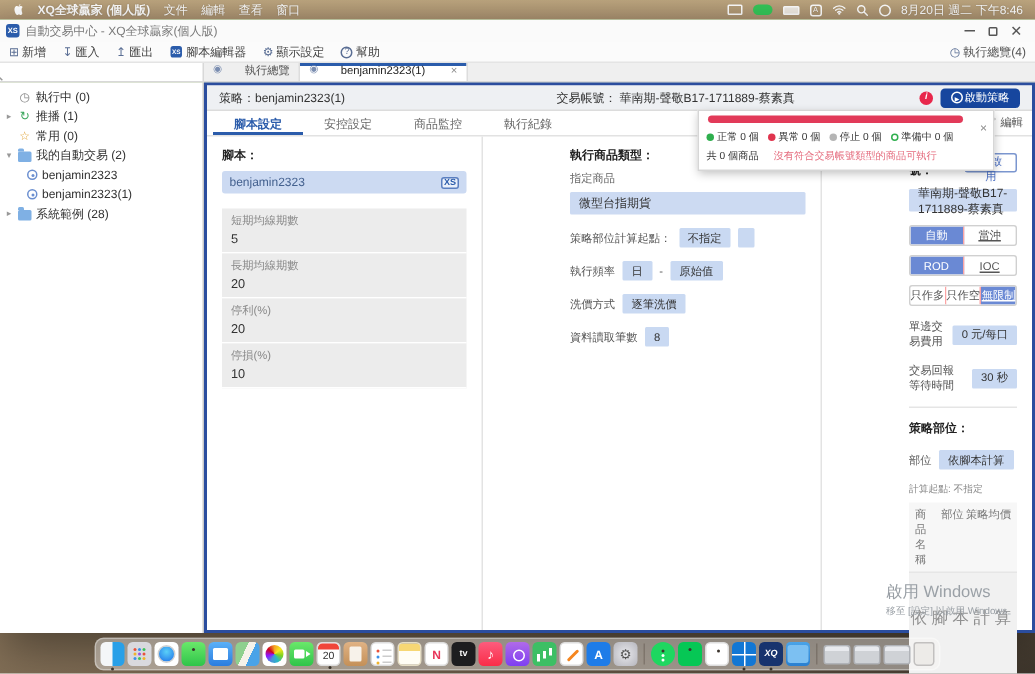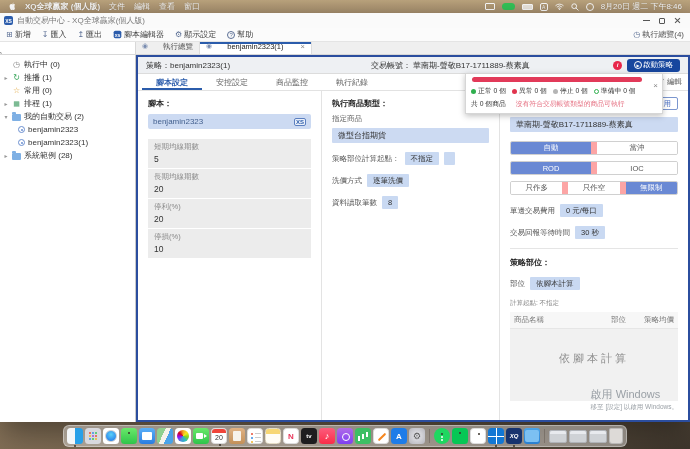--- a/index.html
+++ b/index.html
@@ -70,43 +70,43 @@
     display:flex;align-items:center;justify-content:center;font-weight:bold;}
   .btn-start{background:#17469e;color:#fff;border:none;border-radius:3px;font-size:7.5px;height:13px;
     display:flex;align-items:center;gap:1px;padding:0 7px;font-family:inherit;}
   .play-c{width:8px;height:8px;border:1px solid #fff;border-radius:50%;display:flex;align-items:center;
     justify-content:center;font-size:4px;color:#fff;}
   .main-tabs{height:17px;display:flex;align-items:center;padding:0 4px;border-bottom:1px solid #e2e2e2;
     font-size:8px;color:#666;flex:none;}
   .mtab{padding:0 14px;height:100%;display:flex;align-items:center;}
   .mtab.active{color:#2b5cab;font-weight:bold;box-shadow:inset 0 -2px 0 #2b5cab;}
   .edit-btn{margin-left:auto;display:flex;align-items:center;gap:2px;color:#555;font-size:7.5px;padding-right:2px;}
-  .main-body{flex:1;display:flex;min-height:0;}
+  .main-body{flex:1;display:flex;min-height:0;gap:48px;}
   .col1{width:184px;padding:5px 10px;border-right:1px solid #e3e3e3;}
   .col2{width:178px;padding:5px 10px;border-right:1px solid #e3e3e3;}
   .col3{flex:1;padding:5px 10px 5px 10px;position:relative;min-width:0;}
   .sec-label{font-size:8px;font-weight:bold;color:#222;margin:2px 0 5px;}
   .script-field{height:15px;background:#ccdaf2;display:flex;align-items:center;padding:0 5px;font-size:8px;
     color:#44618f;border-radius:2px;margin-bottom:10px;}
   .xs-badge{margin-left:auto;color:#2b5cab;font-weight:bold;font-size:6px;border:1px solid #5b7fc0;
     padding:0 1px;border-radius:2px;background:#eaf0fa;}
   .param{background:#ececec;padding:3px 6px 4px;border-bottom:1px solid #fff;}
   .param .pn{font-size:7.5px;color:#888;}
   .param .pv{font-size:8.5px;color:#333;margin-top:2px;}
   .sub-label{font-size:7.5px;color:#666;margin:0 0 4px;}
   .product-bar{height:15px;background:#ccdaf2;display:flex;align-items:center;padding:0 6px;font-size:8px;
     color:#333;margin-bottom:9px;border-radius:1px;}
   .chip{display:inline-flex;align-items:center;justify-content:center;background:#c9d9f2;color:#333;
     font-size:7.5px;height:13px;padding:0 6px;border-radius:1px;flex:none;}
   .chip.mini{width:11px;padding:0;}
   .frow{display:flex;align-items:center;gap:5px;margin:9px 0;font-size:7.5px;color:#555;}
   .toggle{display:flex;border:1px solid #d0d0d0;border-radius:2px;overflow:hidden;margin-bottom:6px;height:14px;background:#fff;}
   .tg-opt{flex:1;display:flex;align-items:center;justify-content:center;font-size:7.5px;color:#555;
-    background:#fff;border-right:6px solid #fca5a5;}
-  .tg-opt:last-child{border-right:0;}
+    background:#fff;border-right:1px solid #fca5a5;}
+  .tg-opt:last-child{border-right:0;text-decoration:underline;}
   .tg-opt.sel{background:#6a89d4;color:#fff;}
   .acct-head{display:flex;align-items:center;justify-content:space-between;margin:1px 0 7px;}
   .btn-enabled{border:1px solid #7b96cf;color:#4a6fc4;background:#fff;font-size:7.5px;height:13px;
     padding:0 6px;border-radius:2px;font-family:inherit;}
   .pos-sec{border-top:1px solid #e5e5e5;margin-top:8px;padding-top:6px;}
   .calc-start{font-size:6.5px;color:#888;margin:5px 0 4px;}
   .pt-head{display:flex;font-size:7.5px;color:#777;background:#f7f7f7;padding:3px 4px;border-bottom:1px solid #e6e6e6;}
   .pt-h1{flex:1;} .pt-h2{width:38px;text-align:right;} .pt-h3{width:48px;text-align:right;}
   .pt-body{height:72px;background:#f1f1f1;display:flex;justify-content:center;padding-top:22px;
     font-size:11px;color:#909090;letter-spacing:3px;}
@@ -299,25 +299,20 @@
         <span class="tw">▸</span>
         <span class="ti refresh">↻</span>
         <span>推播 (1)</span>
       </div>
       <div class="tree-row">
         <span class="tw"></span>
         <span class="ti star">☆</span>
         <span>常用 (0)</span>
       </div>
       <div class="tree-row">
-        <span class="tw">▸</span>
-        <span class="ti cal">▦</span>
-        <span>排程 (1)</span>
-      </div>
-      <div class="tree-row">
         <span class="tw">▾</span>
         <span class="fold"></span>
         <span>我的自動交易 (2)</span>
       </div>
       <div class="tree-row indent">
         <span class="scripticon"></span>
         <span>benjamin2323</span>
       </div>
       <div class="tree-row indent">
         <span class="scripticon"></span>
@@ -419,20 +414,26 @@
         <div class="col2">
           <div class="sec-label">執行商品類型：</div>
           <div class="sub-label">指定商品</div>
           <div class="product-bar">微型台指期貨</div>
           <div class="frow">
             <span>策略部位計算起點：</span>
             <span class="chip">不指定</span>
             <span class="chip mini"></span>
           </div>
           <div class="frow">
+            <span>執行頻率</span>
+            <span class="chip">日</span>
+            <span>-</span>
+            <span class="chip">原始值</span>
+          </div>
+          <div class="frow">
             <span>洗價方式</span>
             <span class="chip">逐筆洗價</span>
           </div>
           <div class="frow">
             <span>資料讀取筆數</span>
             <span class="chip">8</span>
           </div>
         </div>
 
         <div class="col3">

